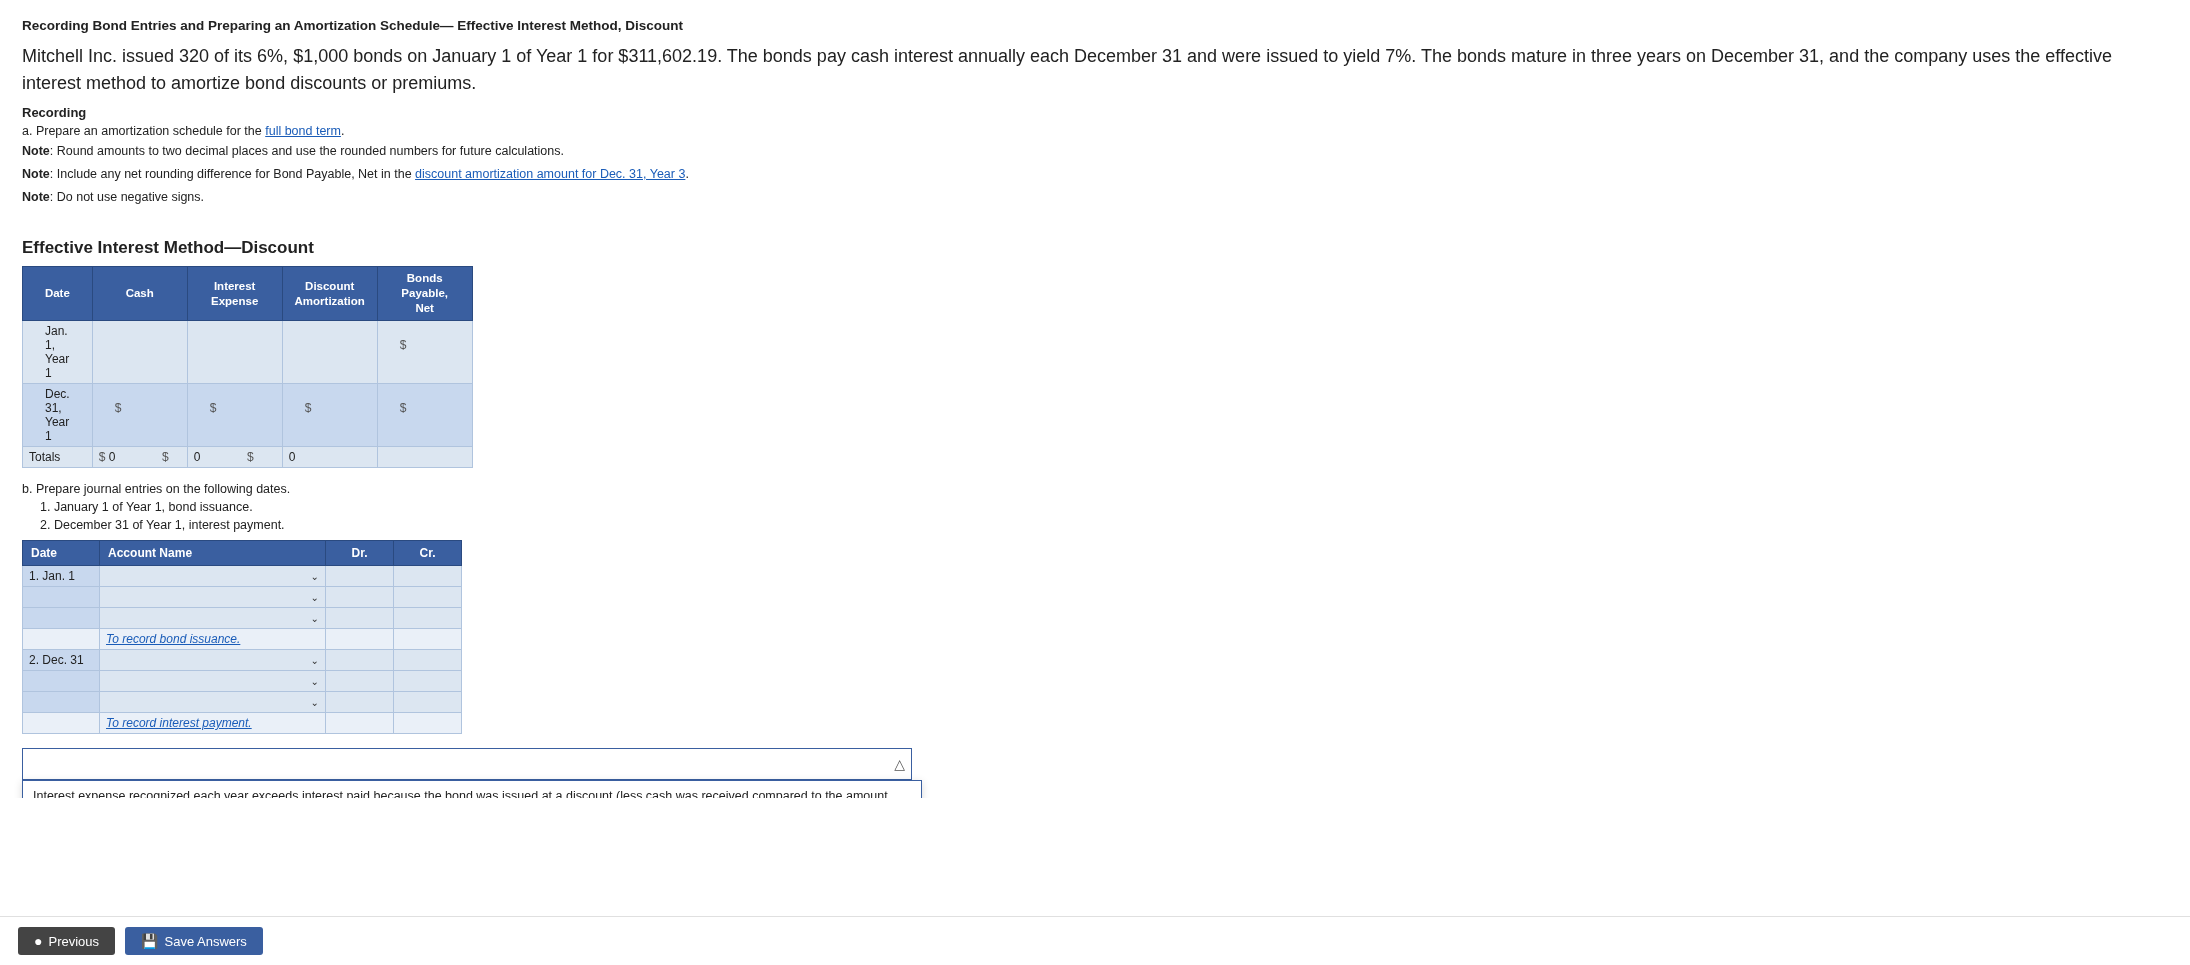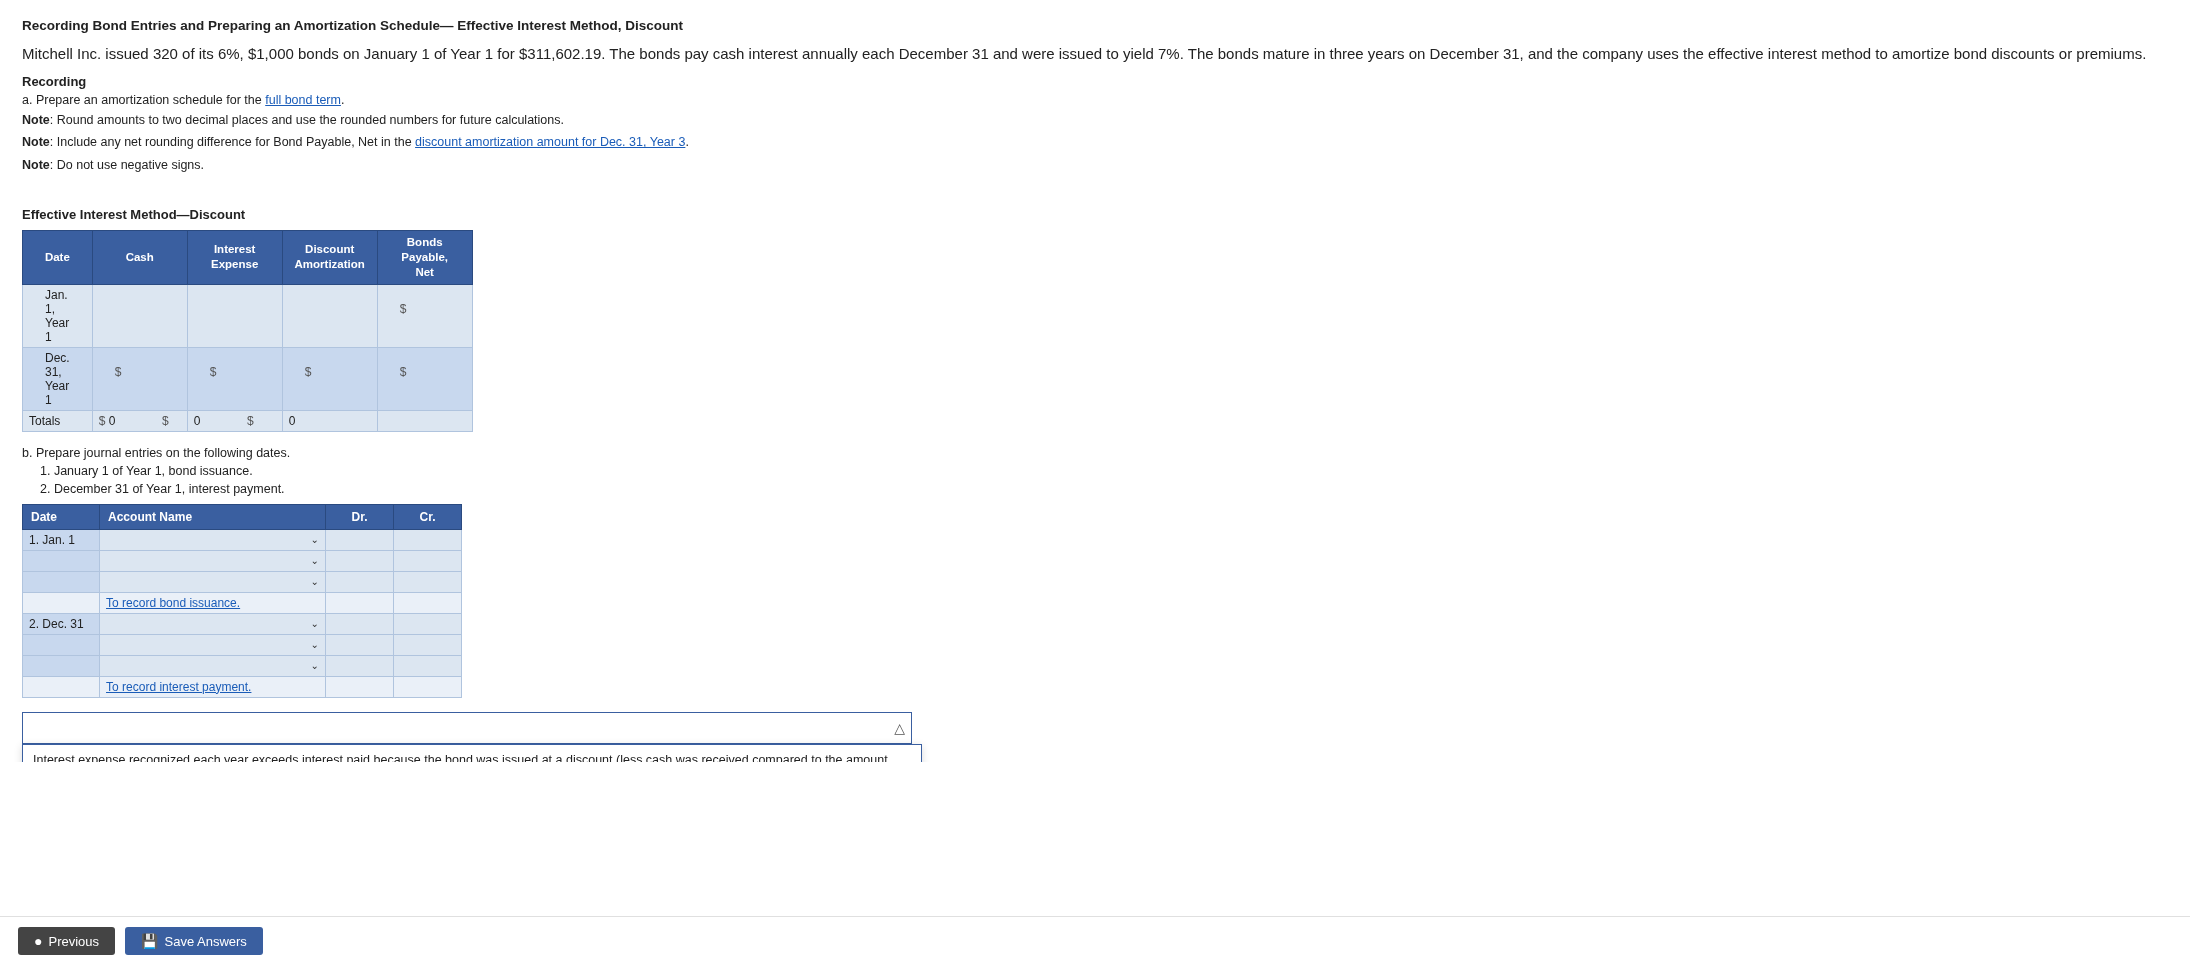--- a/index.html
+++ b/index.html
@@ -9,41 +9,41 @@
       color: #222;
       background: #fff;
       padding: 18px 22px;
     }
     .page-title {
       font-weight: bold;
       font-size: 13.5px;
       margin-bottom: 10px;
     }
     .intro-text {
-      font-size: 15px;
+      font-size: 18px;
       margin-bottom: 10px;
       line-height: 1.5;
     }
     .required-label {
       font-weight: bold;
       margin-bottom: 6px;
     }
     .part-label {
       margin-bottom: 4px;
       font-size: 12.5px;
     }
     .note-block {
       margin-bottom: 3px;
       font-size: 12.5px;
       line-height: 1.5;
     }
     .note-block strong { font-weight: bold; }
     .section-title {
       font-weight: bold;
-      font-size: 13px;
+      font-size: 17px;
       margin: 32px 0 8px 0;
     }
     
     .amort-table {
       border-collapse: collapse;
       width: 340px;
       margin-bottom: 14px;
     }
     .amort-table thead tr {
       background-color: #3a5fa0;
@@ -115,20 +115,21 @@
     }
     .journal-table tbody td {
       padding: 3px 6px;
       font-size: 12px;
       border: 1px solid #b0c4de;
       vertical-align: middle;
     }
     .journal-table tbody td.italic-link {
       color: #1a5cb8;
       text-decoration: underline;
+      font-style: italic;
       font-size: 12px;
       cursor: pointer;
     }
     .select-cell {
       background: #dce6f1;
       border: none;
       font-size: 12px;
       outline: none;
       width: 100%;
       appearance: none;

